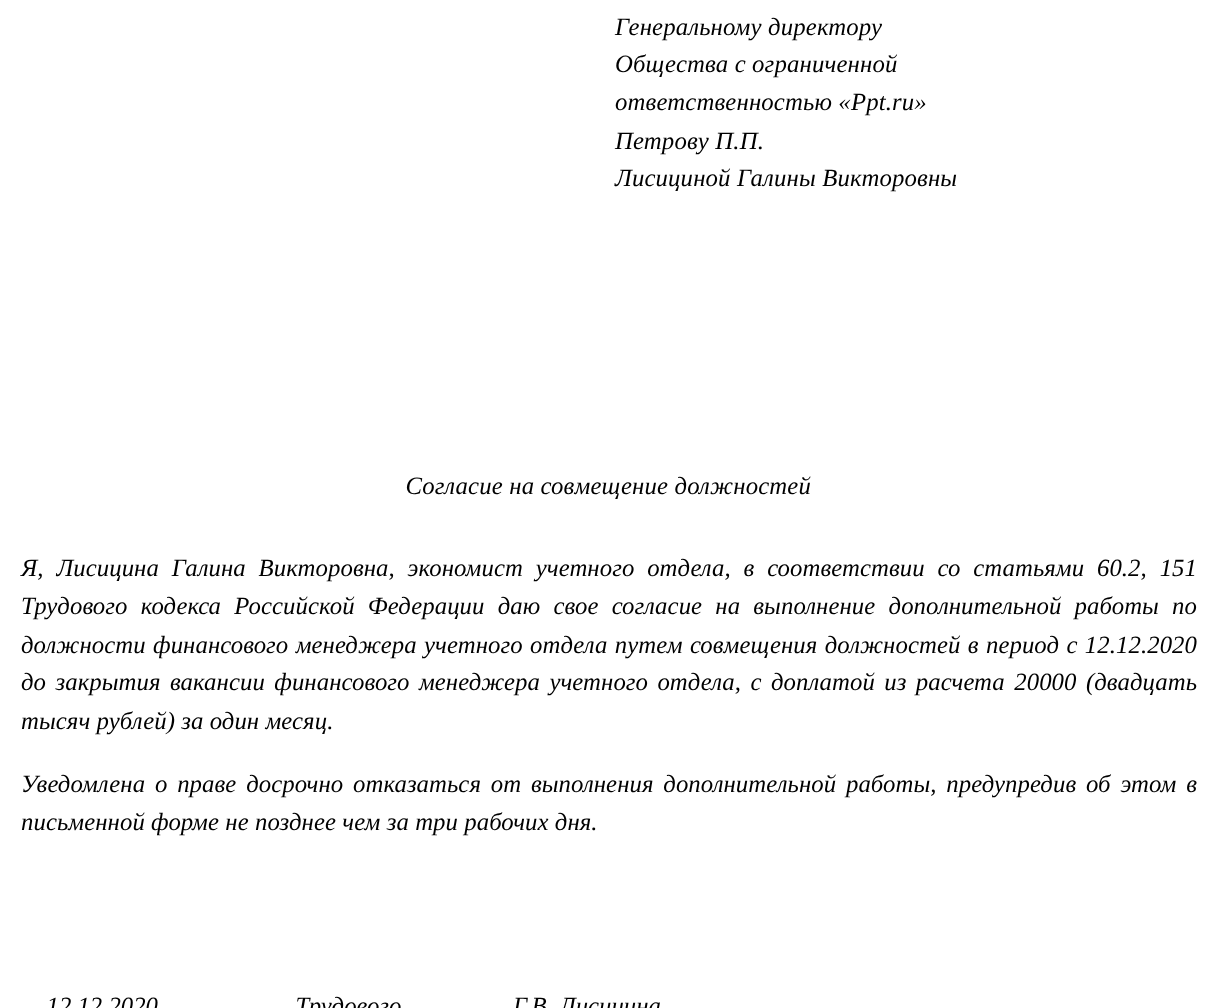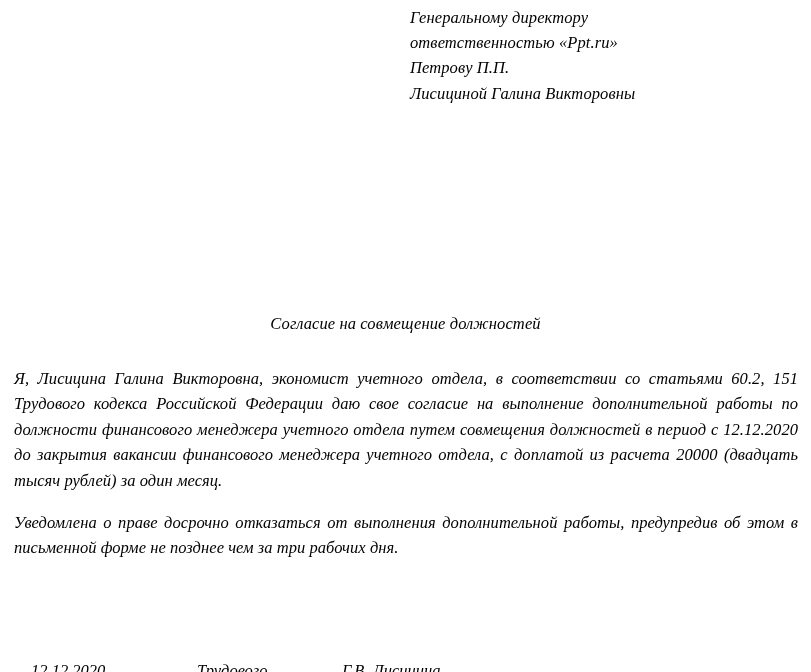--- a/index.html
+++ b/index.html
@@ -97,23 +97,24 @@
     margin-top: 20px;
   }
 </style>
 </head>
 <body>
 
 <div class="page">
 
   <div class="addressee">
     <div class="line">Генеральному директору</div>
+    <div class="line">Общества с ограниченной</div>
     <div class="line">ответственностью «Ppt.ru»</div>
     <div class="line">Петрову П.П.</div>
-    <div class="line">Лисициной Галина Викторовны</div>
+    <div class="line">Лисициной Галины Викторовны</div>
   </div>
 
   <div class="doc-title">Согласие на совмещение должностей</div>
 
   <div class="body-block">
     <p class="para">Я, Лисицина Галина Викторовна, экономист учетного отдела, в соответствии со статьями 60.2, 151 Трудового кодекса Российской Федерации даю свое согласие на выполнение дополнительной работы по должности финансового менеджера учетного отдела путем совмещения должностей в период с 12.12.2020 до закрытия вакансии финансового менеджера учетного отдела, с доплатой из расчета 20000 (двадцать тысяч рублей) за один месяц.</p>
     <p class="para">Уведомлена о праве досрочно отказаться от выполнения дополнительной работы, предупредив об этом в письменной форме не позднее чем за три рабочих дня.</p>
   </div>
 
   <div class="signature-row">

